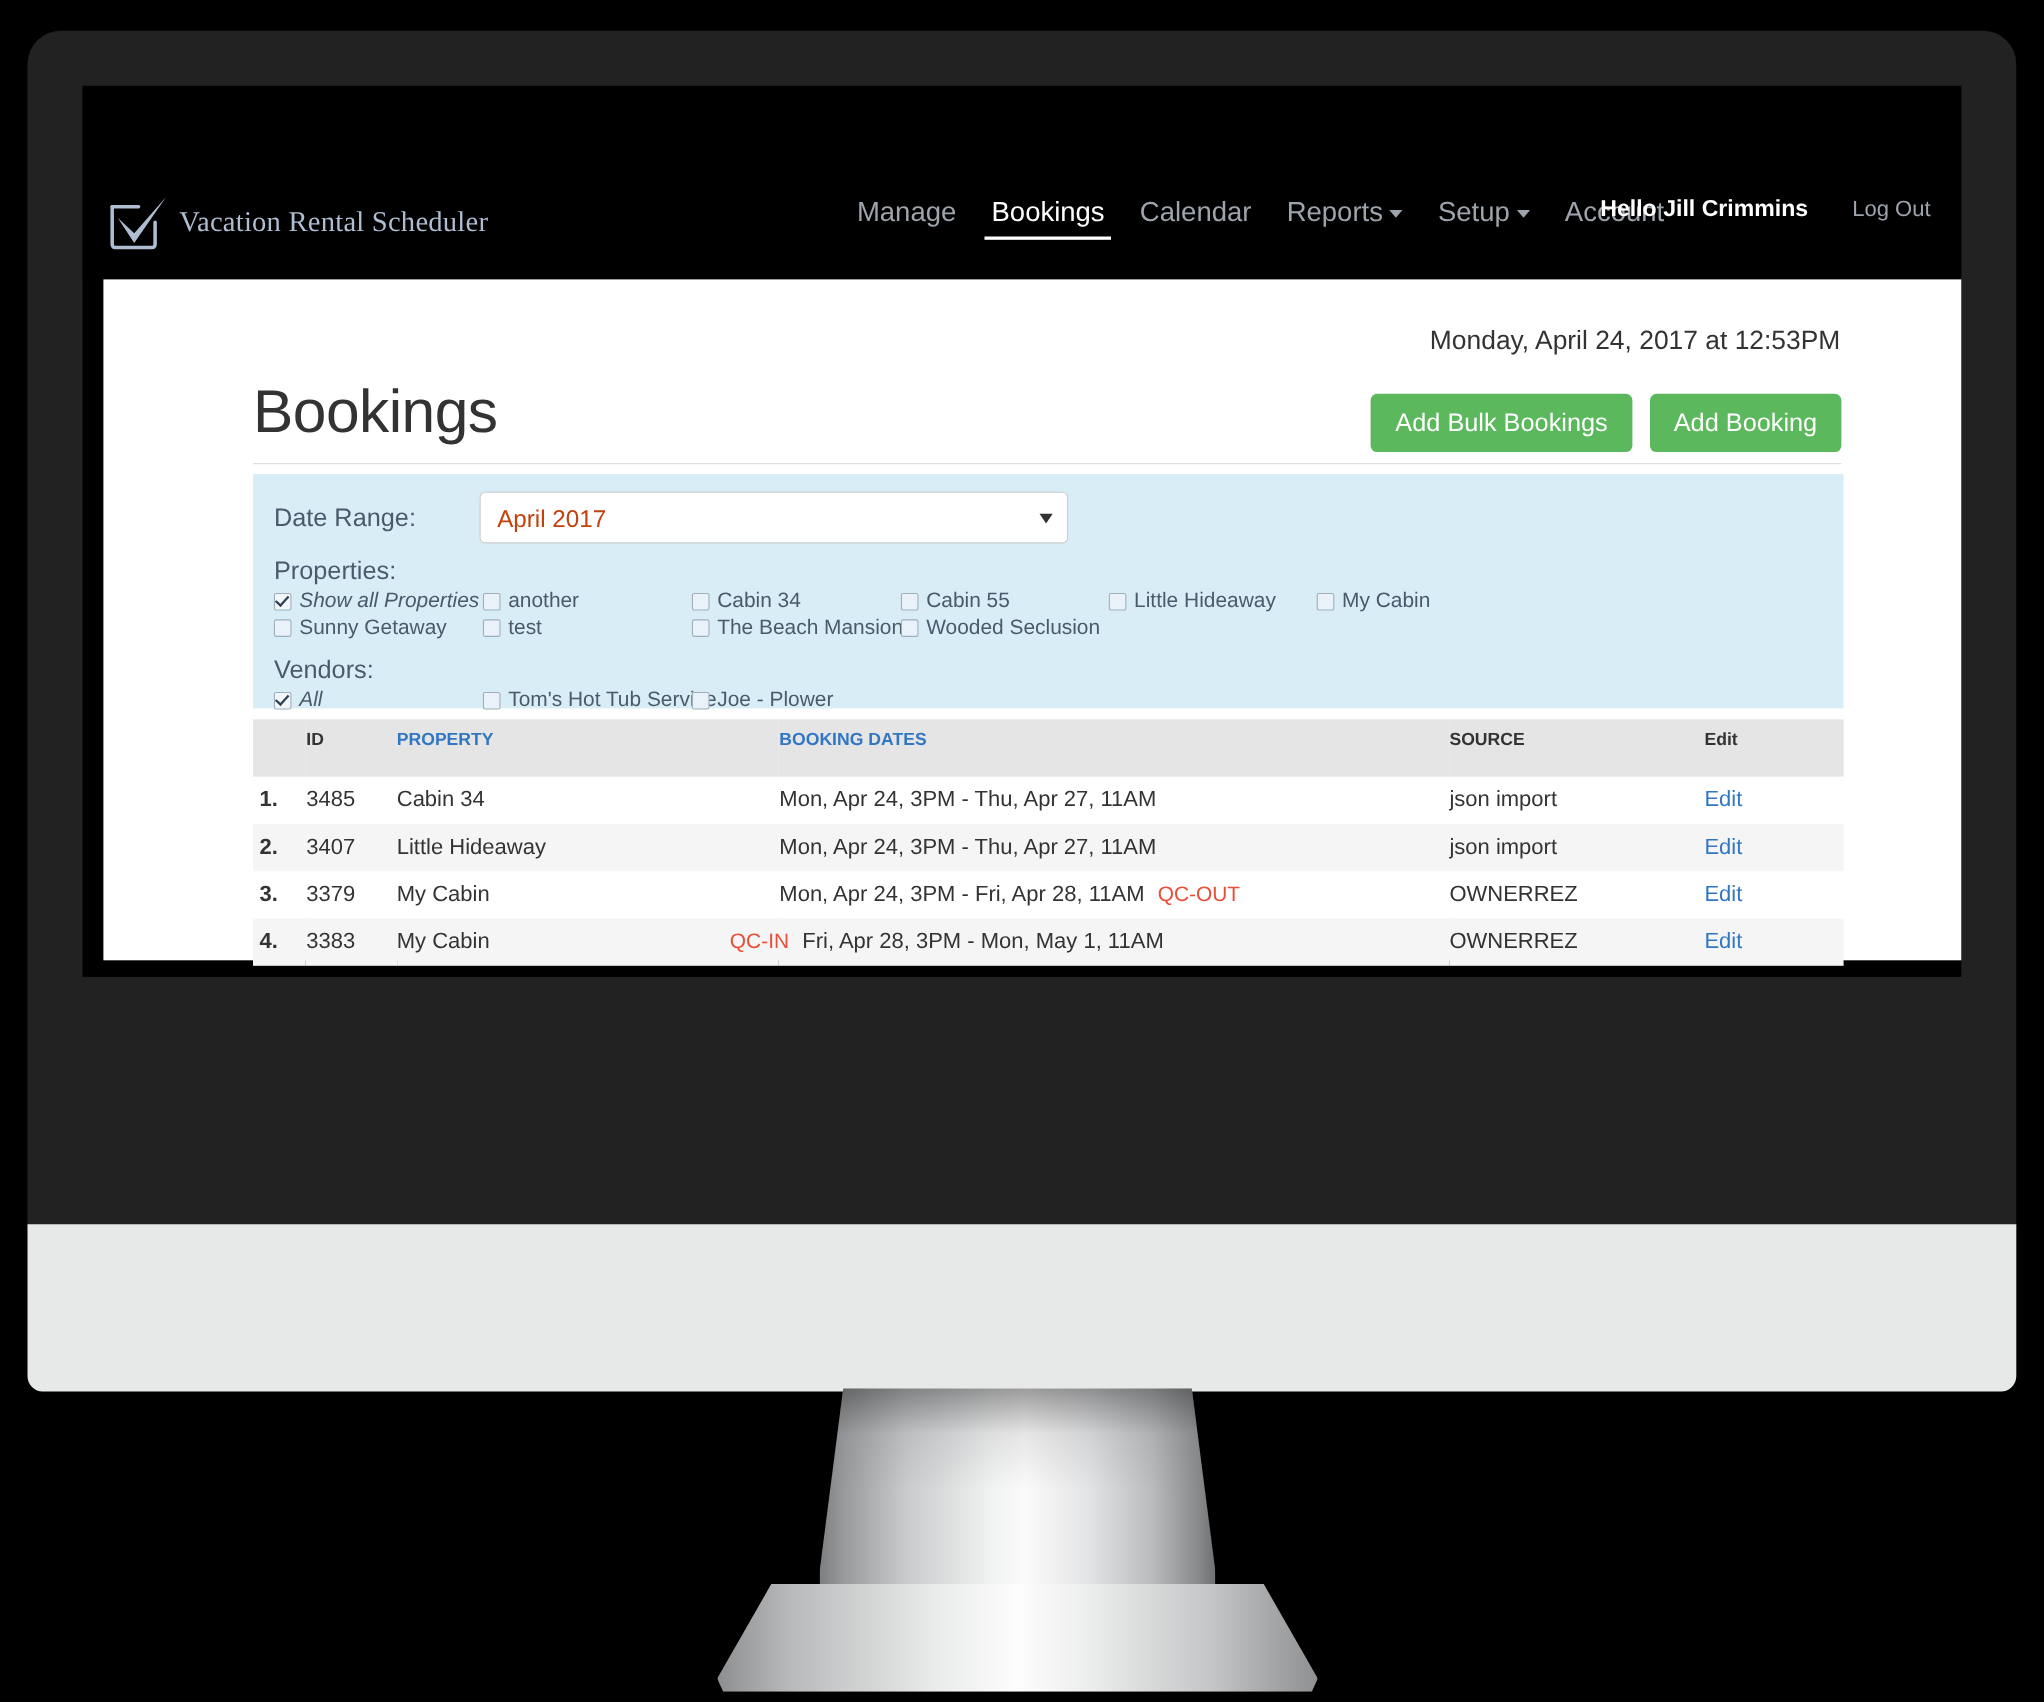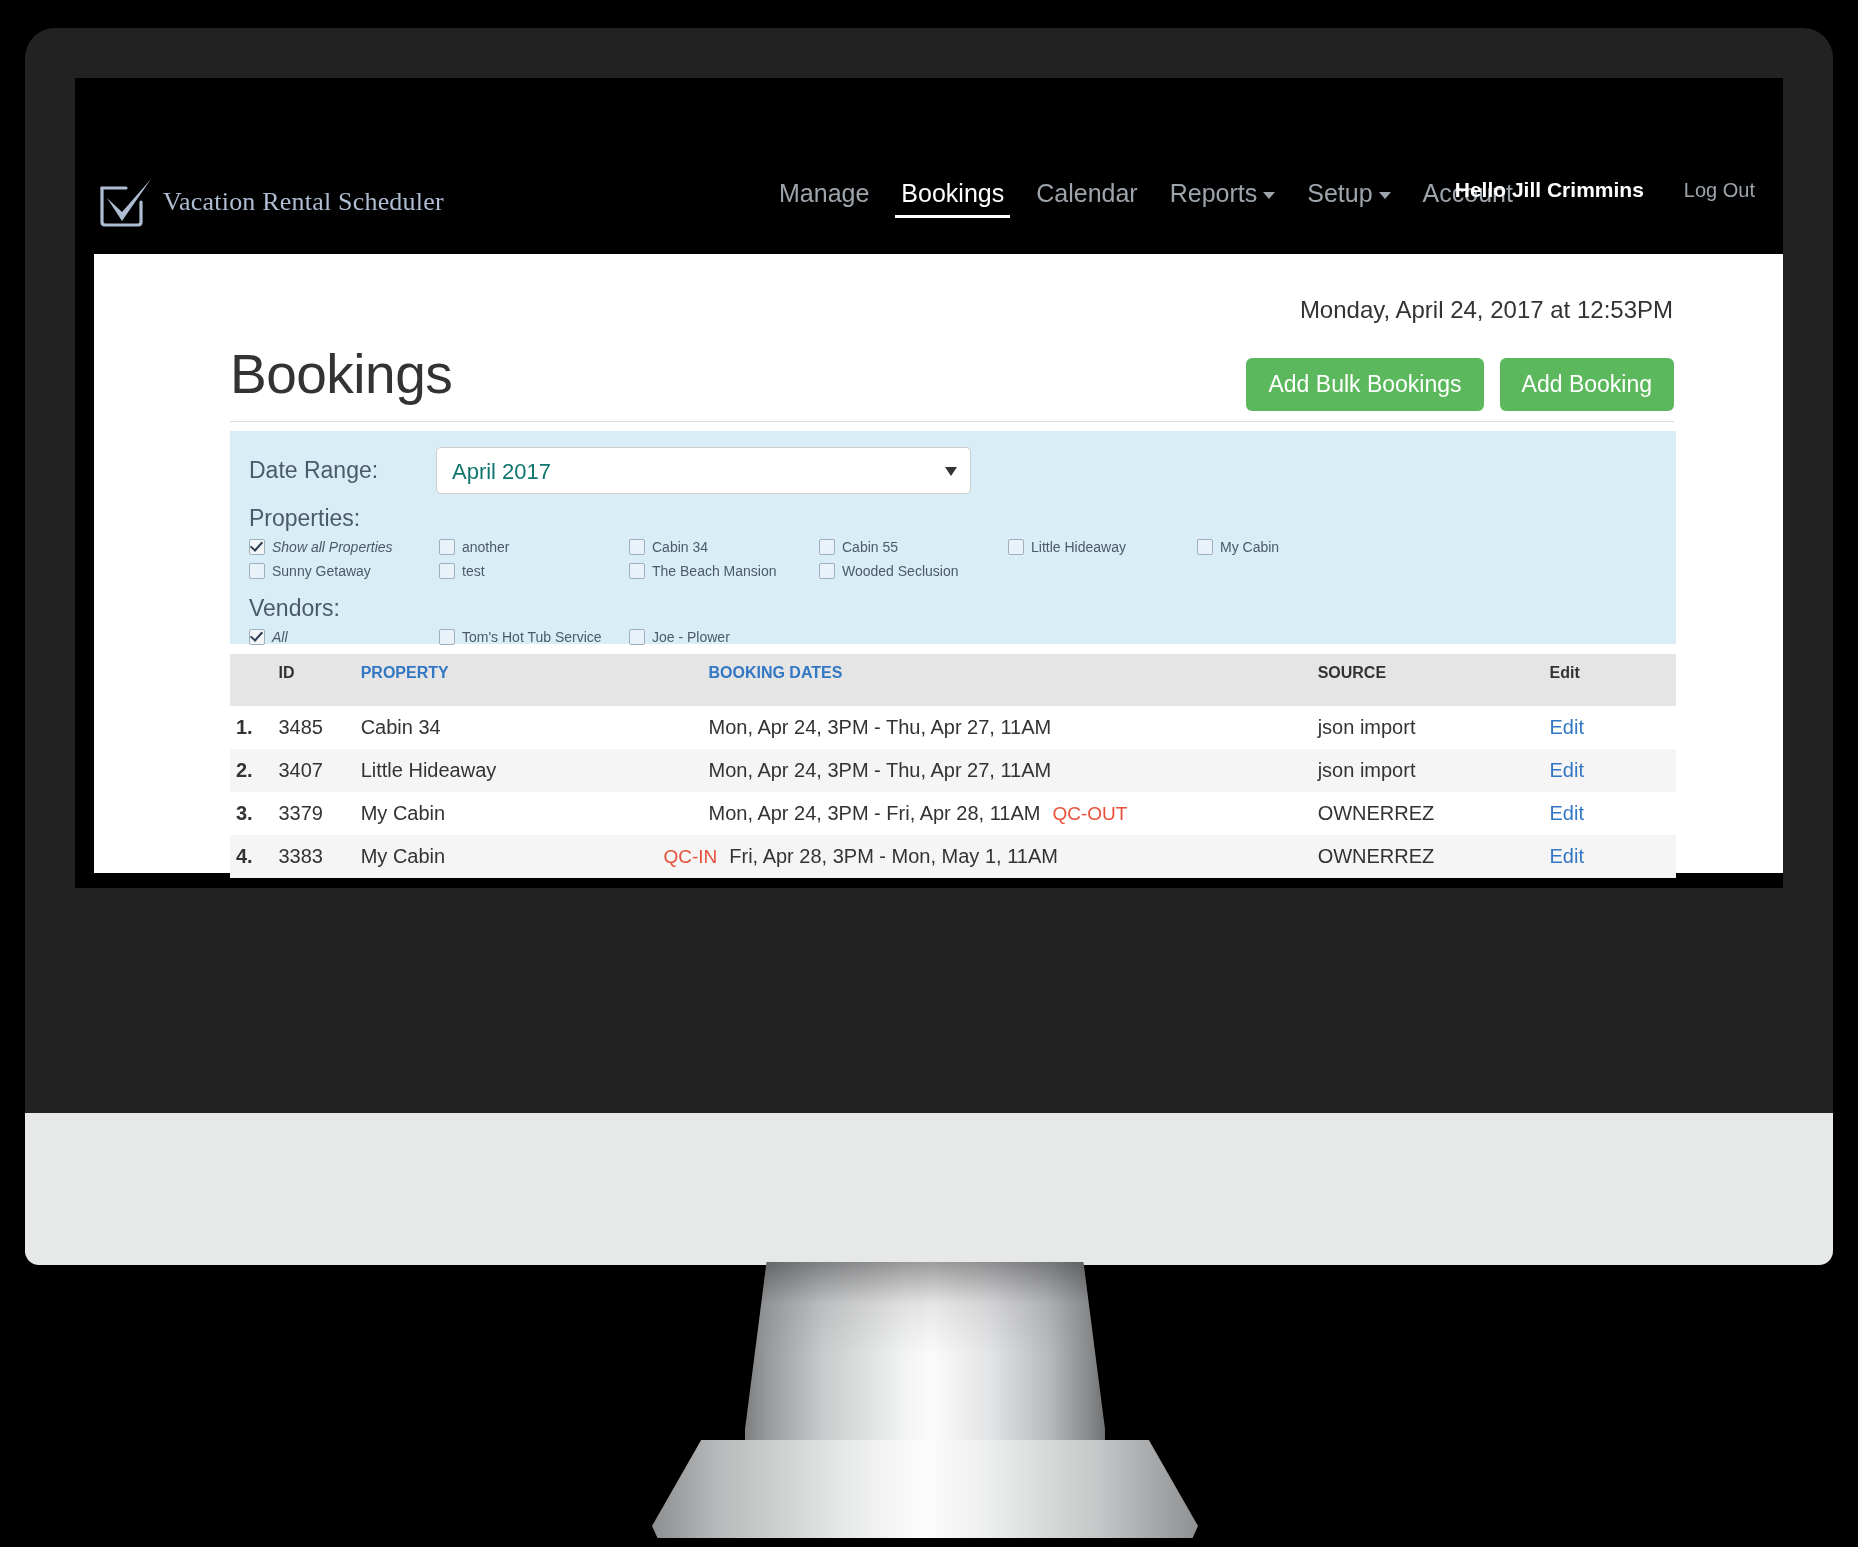--- a/index.html
+++ b/index.html
@@ -230,21 +230,21 @@
     border: 1px solid #ccc;
     border-radius: 5px;
     position: relative;
     box-sizing: border-box;
     cursor: pointer;
   }
   #date-range-value {
     position: absolute;
     left: 15px; top: 11px;
     font-size: 22px;
-    color: #0f766e;
+    color: #c2410c;
     white-space: nowrap;
     text-align: right;
   }
   #date-range-caret {
     position: absolute;
     right: 13px; top: 19px;
     width: 0; height: 0;
     border-left: 6px solid transparent;
     border-right: 6px solid transparent;
     border-top: 9px solid #333333;
@@ -297,21 +297,21 @@
   .cb-box.checked::after {
     content: "";
     position: absolute;
     left: 3px; top: -1px;
     width: 5px; height: 10px;
     border: solid #2c3e50;
     border-width: 0 2px 2px 0;
     transform: rotate(42deg);
   }
   .cb-label {
-    font-size: 14px;
+    font-size: 19px;
     color: #4a5a6a;
   }
   .cb-label.em { font-style: italic; }
 
   
   #bookings-table {
     position: absolute;
     left: 136px; top: 400px;
     width: 1446px;
     border-collapse: collapse;

